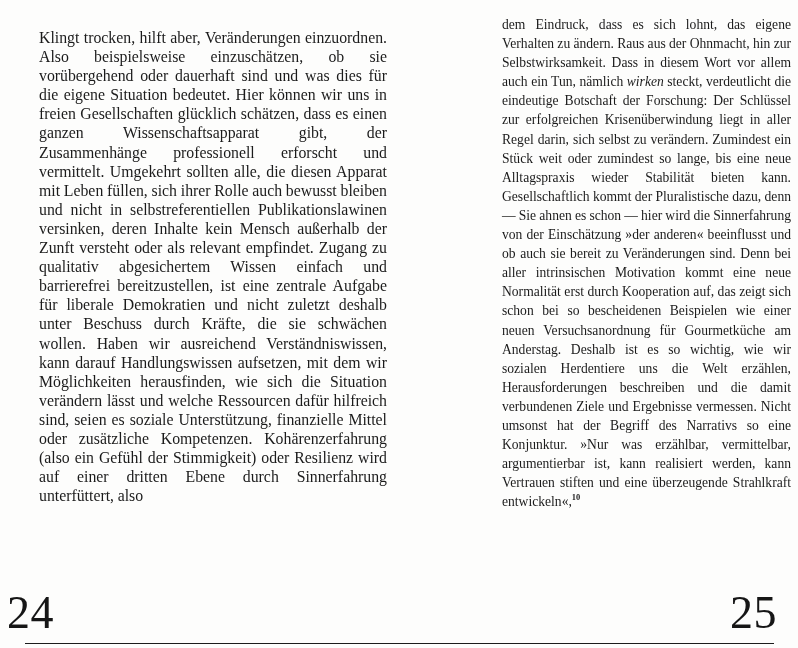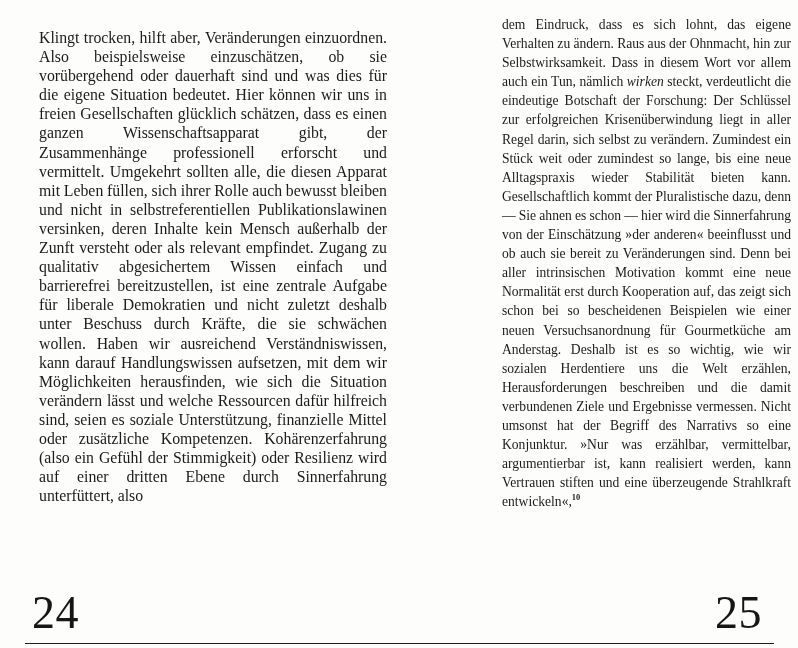--- a/index.html
+++ b/index.html
@@ -49,22 +49,22 @@
   }
   .page-number {
     position: absolute;
     top: 590px;
     font-size: 46px;
     line-height: 46px;
     font-weight: 400;
     letter-spacing: 0.01em;
     color: #161616;
   }
-  .page-number.left { left: 32px; }
-  .page-number.right { right: 36px; text-align: center; }
+  .page-number.left { left: 7px; }
+  .page-number.right { right: 21px; text-align: center; }
   .footer-rule {
     position: absolute;
     left: 25px;
     right: 24px;
     top: 643px;
     border-top: 1.6px solid #1c1c1c;
     height: 0;
   }
 </style>
 </head>

